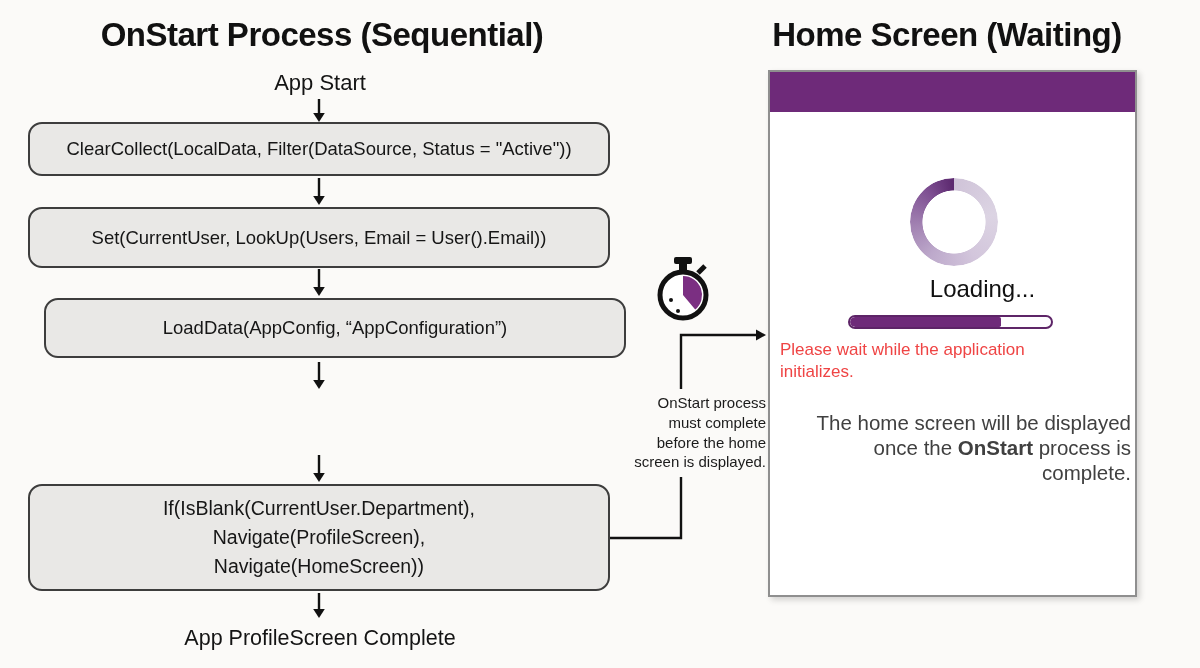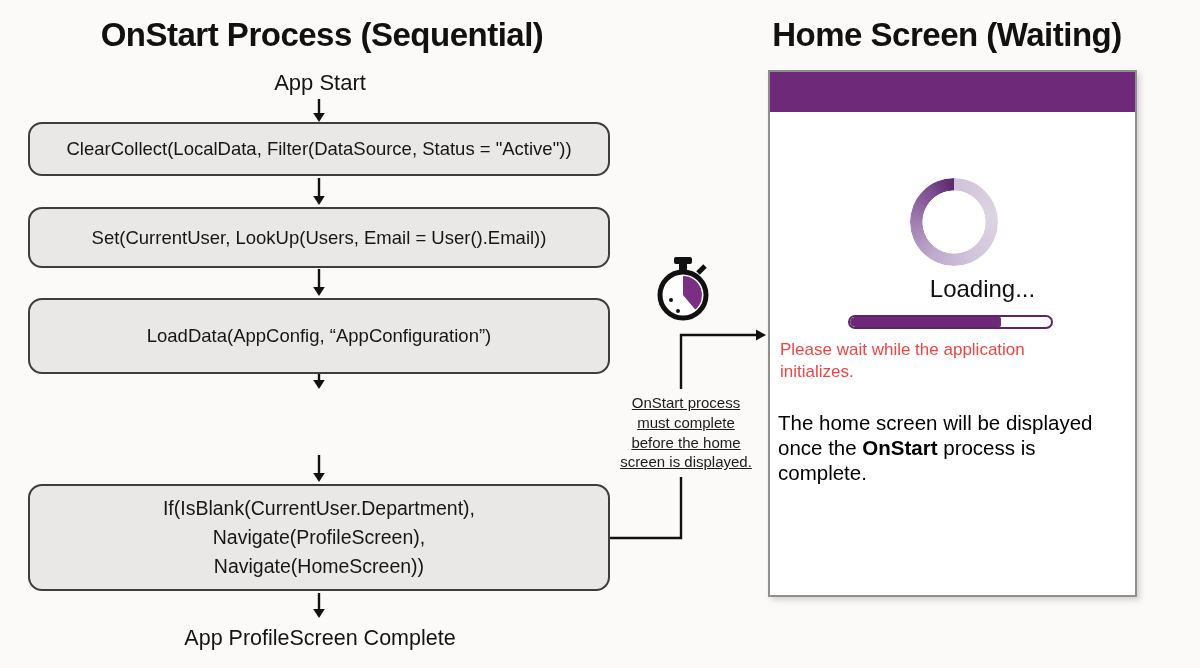--- a/index.html
+++ b/index.html
@@ -18,28 +18,27 @@
   #app-start{left:222px;width:196px;top:70px;font-size:22px;}
   #app-end{left:120px;width:400px;top:626px;font-size:21.5px;}
   .flow-box{
     position:absolute;left:28px;width:582px;box-sizing:border-box;
     background:#e9e8e6;border:2px solid #3d3d3d;border-radius:14px;
     display:flex;align-items:center;justify-content:center;
     text-align:center;font-size:18.5px;color:#161616;white-space:nowrap;
   }
   #box-1{top:122px;height:54px;}
   #box-2{top:207px;height:61px;}
-  #box-3{top:298px;height:76px;}
+  #box-3{top:298px;height:60px;margin-left:16px;}
   #box-4{top:392px;height:61px;}
   #box-5{top:484px;height:107px;white-space:pre-line;line-height:1.5;font-size:19.5px;}
   #connector-note{
     position:absolute;left:606px;width:160px;top:393px;
-    font-size:15px;line-height:1.32;text-align:center;color:#1b1b1b;
+    font-size:15px;line-height:1.32;text-align:right;color:#1b1b1b;
     white-space:pre-line;
-    text-decoration:underline;
   }
   .overlay{position:absolute;left:0;top:0;pointer-events:none;}
   
   #panel{
     position:absolute;left:768px;top:70px;width:369px;height:527px;
     background:#ffffff;border:2px solid #8f8f8f;box-sizing:border-box;
     box-shadow:3px 3px 6px rgba(0,0,0,0.16);
   }
   .panel-header{position:absolute;left:0;top:0;width:100%;height:40px;background:#6e2a79;}
   .spinner{
@@ -54,22 +53,22 @@
   .progress{
     position:absolute;left:78px;top:243px;width:205px;height:14px;box-sizing:border-box;
     border:2px solid #5d2467;border-radius:9px;background:#fdfcfe;overflow:hidden;
   }
   .progress-fill{height:100%;width:75%;background:#6e2a79;border-radius:6px 2px 2px 6px;}
   .wait-text{
     position:absolute;left:10px;top:267px;width:349px;text-align:left;
     font-size:17px;line-height:1.32;white-space:pre-line;color:#ef4444;
   }
   .home-note{
-    position:absolute;left:8px;top:338px;width:353px;text-align:left;
-    font-size:20.5px;line-height:1.22;white-space:pre-line;color:#000000;
+    position:absolute;left:8px;top:338px;width:353px;text-align:right;
+    font-size:20.5px;line-height:1.22;white-space:pre-line;color:#404040;
   }
   .home-note b{font-weight:bold;}
 </style>
 </head>
 <body>
 
 <div class="stage">
 
   <svg class="overlay" width="1200" height="668" viewBox="0 0 1200 668">
     <g stroke="#111" stroke-width="2.4" fill="#111">

